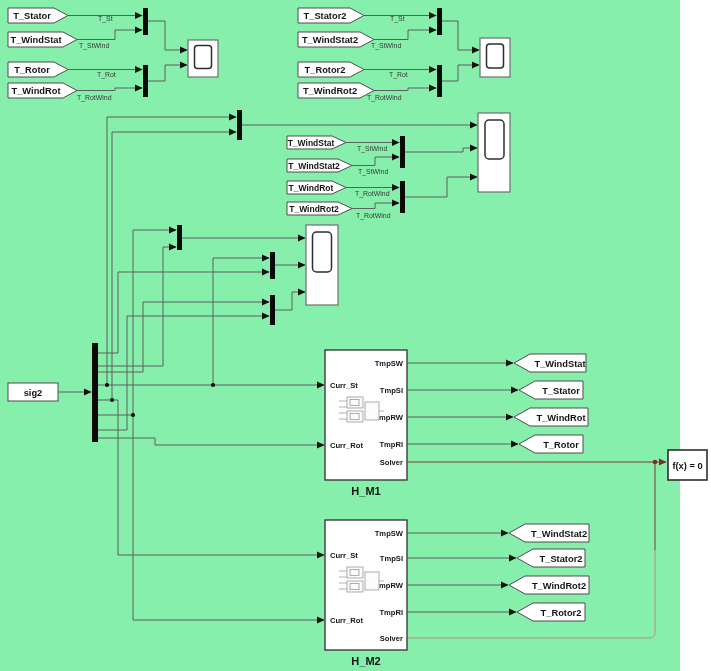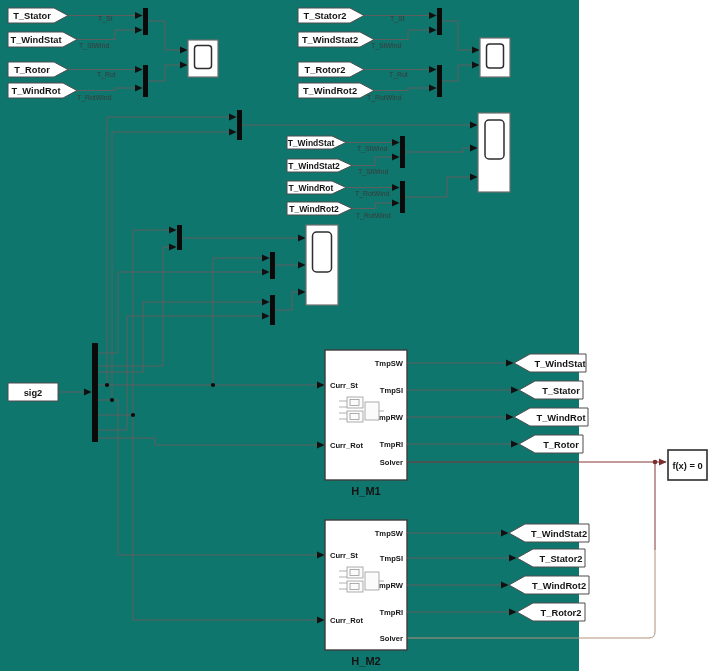--- a/index.html
+++ b/index.html
@@ -1,16 +1,16 @@
 <!DOCTYPE html>
 <html><head>
 <meta charset="utf-8">
 <style>
   html,body{margin:0;padding:0;background:#ffffff;}
-  .stage{width:579px;height:671px;position:relative;background:#0f766e;}
+  .stage{width:680px;height:671px;position:relative;background:#86efac;}
   svg{display:block;}
   .blk-label{font:bold 9.3px "Liberation Sans",sans-serif;fill:#141414;text-anchor:middle}
   .blk-label-sm{font:bold 8.5px "Liberation Sans",sans-serif;fill:#141414;text-anchor:middle}
   .wire-label{font:6.9px "Liberation Sans",sans-serif;fill:#3a3a3a}
   .port-in{font:bold 7.6px "Liberation Sans",sans-serif;fill:#141414}
   .port-out{font:bold 7.6px "Liberation Sans",sans-serif;fill:#141414;text-anchor:end}
   .sys-name{font:bold 11px "Liberation Sans",sans-serif;fill:#141414;text-anchor:middle}
   .fx-label{font:bold 9.3px "Liberation Sans",sans-serif;fill:#141414;text-anchor:middle}
   .wire{fill:none;stroke:#5f5f5f;stroke-width:1}
   .blk{fill:#fff;stroke:#4d4d4d;stroke-width:1}

